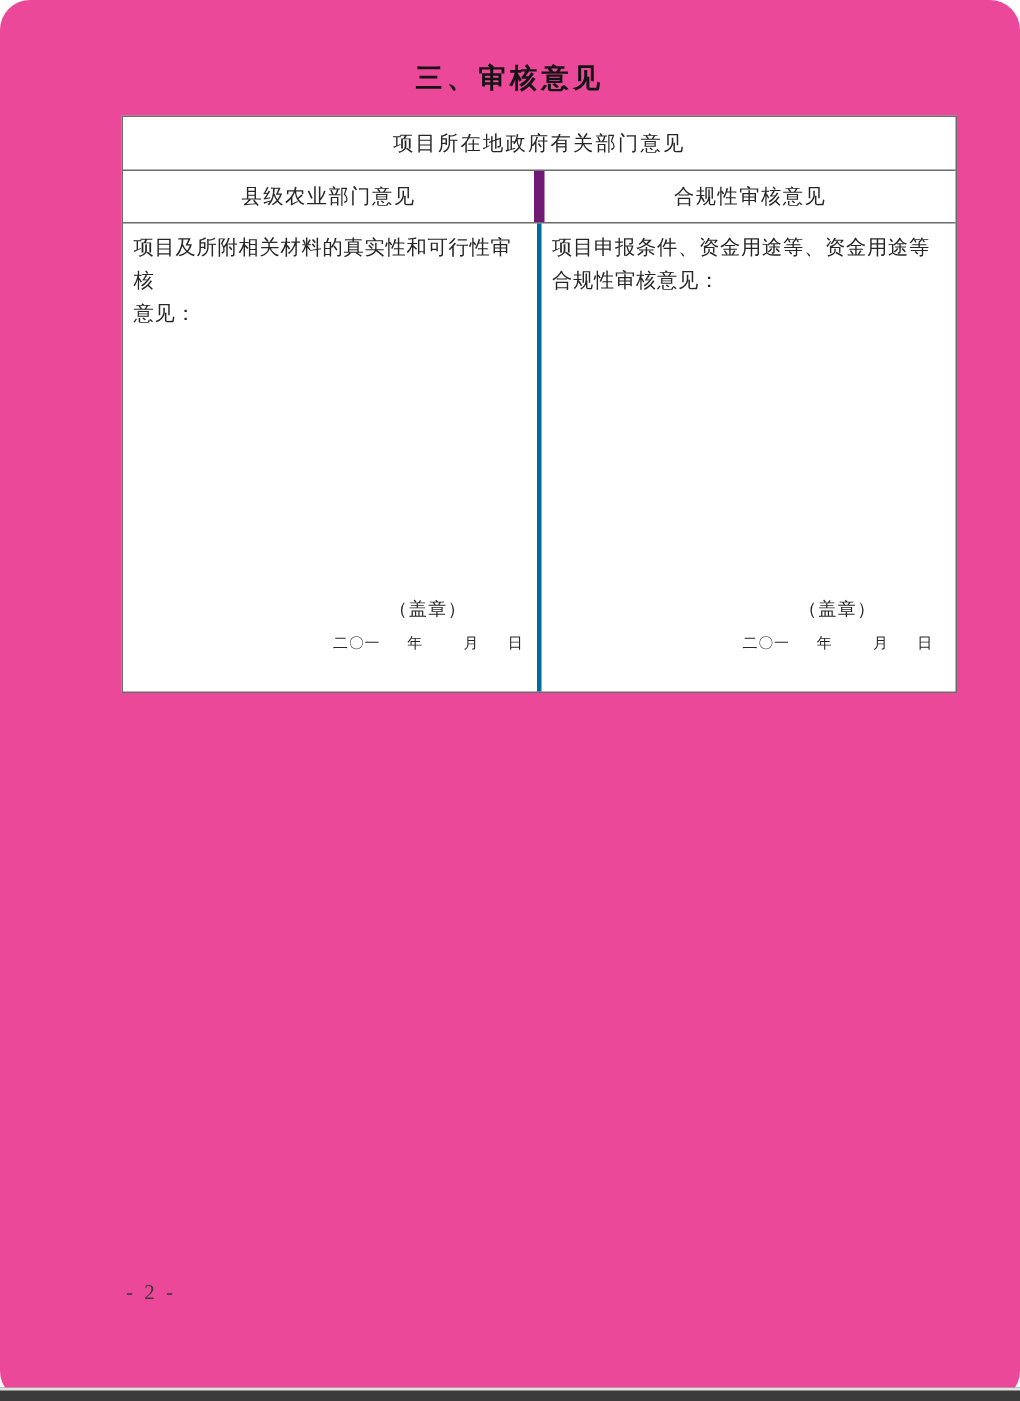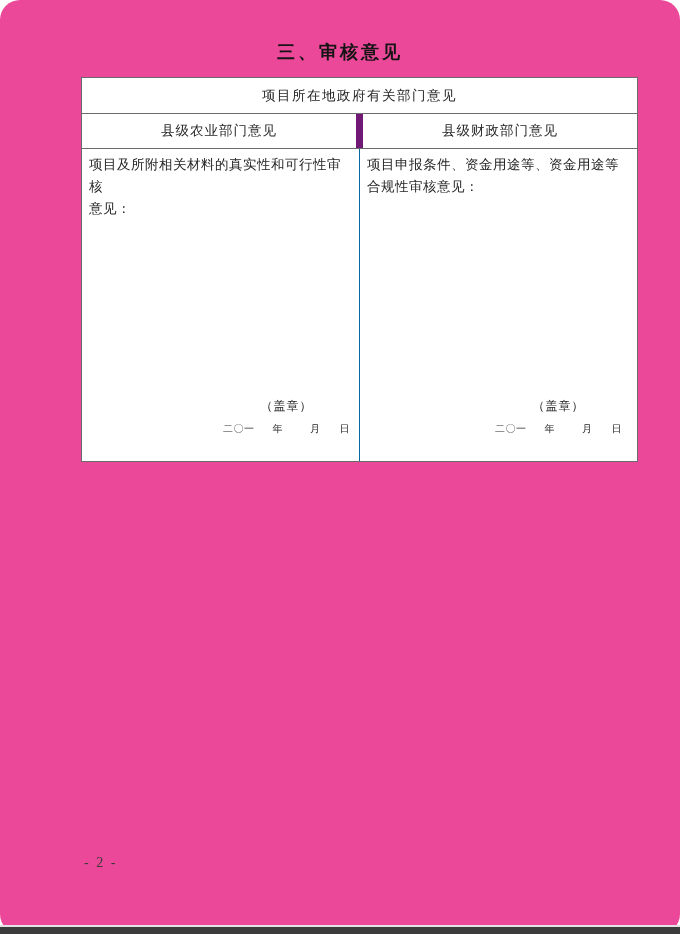--- a/index.html
+++ b/index.html
@@ -66,21 +66,21 @@
     height: 312px;
   }
   .t-cell {
     flex: 1;
     position: relative;
     padding: 5px 7px;
     box-sizing: border-box;
     line-height: 22px;
     letter-spacing: 0.5px;
   }
-  .t-cell.left { border-right: 1px solid #0369a1; }
+  .t-cell.left { border-right: 3px solid #0369a1; }
   .stamp-block {
     position: absolute;
     bottom: 25px;
     right: 9px;
     text-align: center;
     line-height: normal;
   }
   .t-cell.right .stamp-block { right: 15px; }
   .stamp {
     font-size: 12px;
@@ -118,21 +118,21 @@
 <div class="doc-page">
 
   <div class="doc-title">三、审核意见</div>
 
   <div class="audit-table">
 
     <div class="t-header">项目所在地政府有关部门意见</div>
 
     <div class="t-subheaders">
       <div class="t-subheader left">县级农业部门意见</div>
-      <div class="t-subheader">县级财政部门意见</div>
+      <div class="t-subheader">合规性审核意见</div>
     </div>
 
     <div class="t-body">
 
       <div class="t-cell left">
         <div class="cell-text">
           <div>项目及所附相关材料的真实性和可行性审核</div>
           <div>意见：</div>
         </div>
         <div class="stamp-block">

